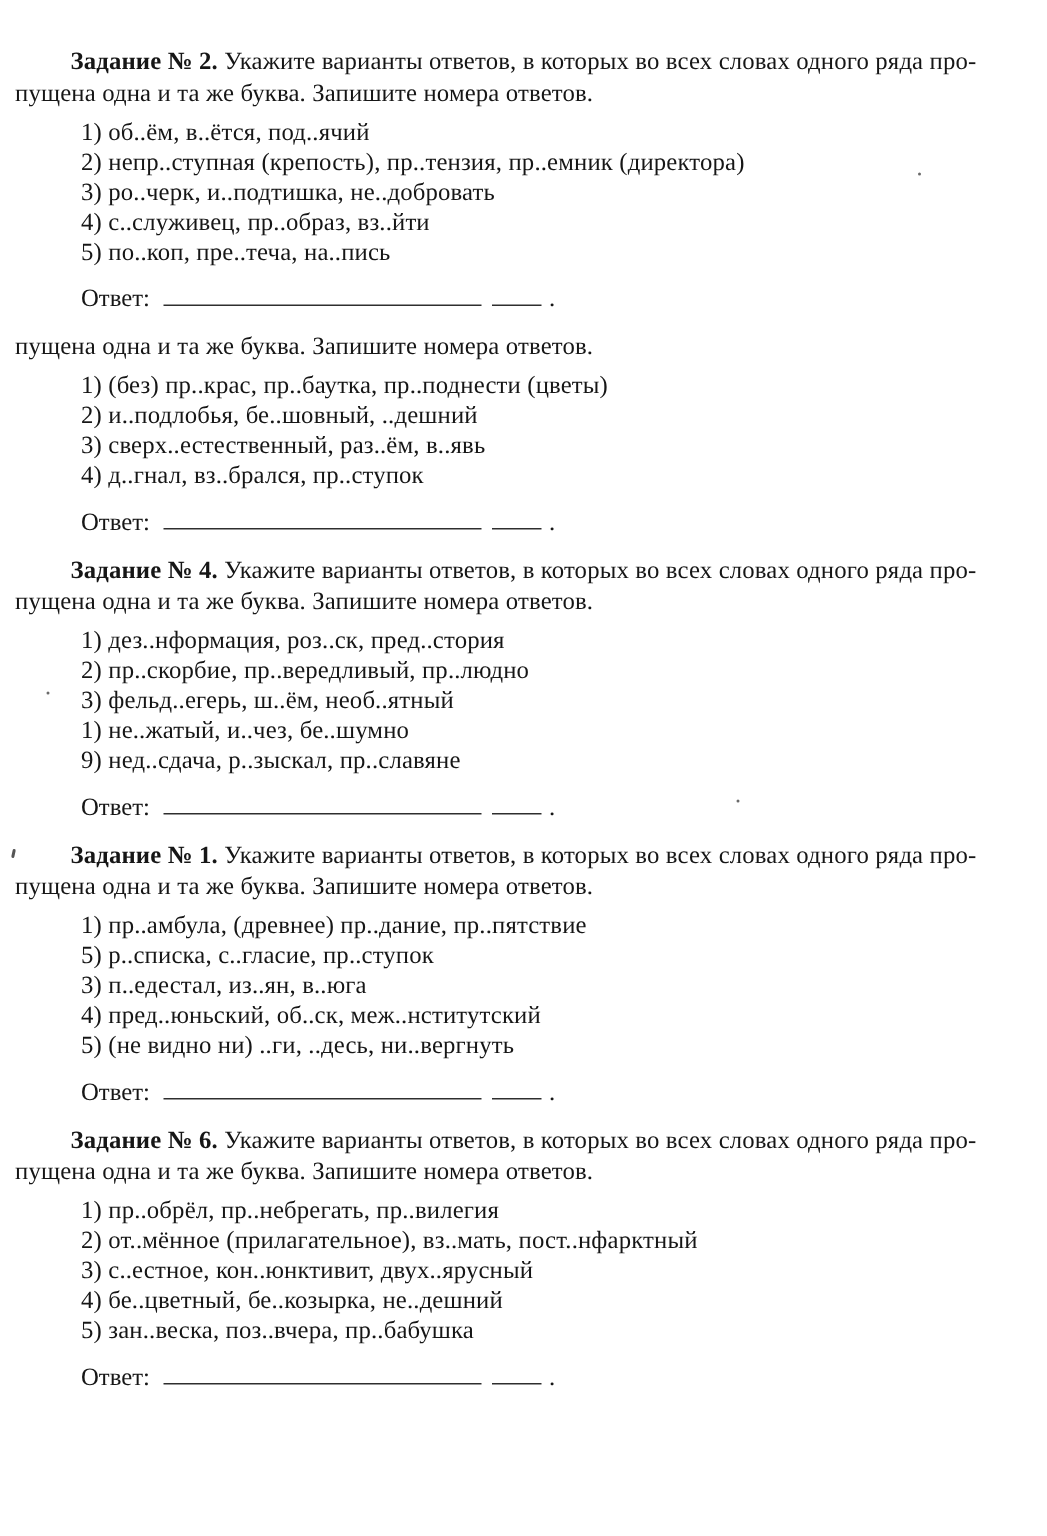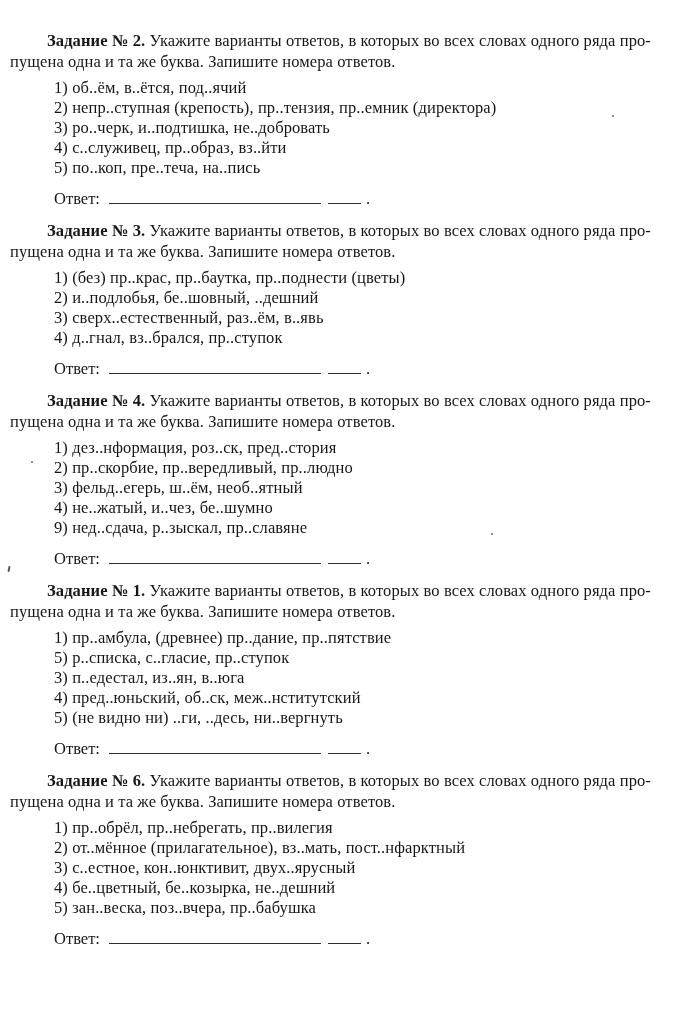--- a/index.html
+++ b/index.html
@@ -91,21 +91,20 @@
       <div class="task-item">4) с..служивец, пр..образ, вз..йти</div>
       <div class="task-item">5) по..коп, пре..теча, на..пись</div>
     </div>
     <div class="answer-line">
       <span>Ответ:</span><span class="answer-blank long"></span><span class="answer-blank short"></span><span class="answer-dot">.</span>
     </div>
   </section>
 
   <section class="task">
     <p class="task-heading">
-      <span class="hl1"><b class="task-label">Задание № 3.</b> <span>Укажите варианты ответов, в которых во всех словах одного ряда про-</span></span>
       <span class="hl2">пущена одна и та же буква. Запишите номера ответов.</span>
     </p>
     <div class="task-items">
       <div class="task-item">1) (без) пр..крас, пр..баутка, пр..поднести (цветы)</div>
       <div class="task-item">2) и..подлобья, бе..шовный, ..дешний</div>
       <div class="task-item">3) сверх..естественный, раз..ём, в..явь</div>
       <div class="task-item">4) д..гнал, вз..брался, пр..ступок</div>
     </div>
     <div class="answer-line">
       <span>Ответ:</span><span class="answer-blank long"></span><span class="answer-blank short"></span><span class="answer-dot">.</span>
@@ -114,21 +113,21 @@
 
   <section class="task">
     <p class="task-heading">
       <span class="hl1"><b class="task-label">Задание № 4.</b> <span>Укажите варианты ответов, в которых во всех словах одного ряда про-</span></span>
       <span class="hl2">пущена одна и та же буква. Запишите номера ответов.</span>
     </p>
     <div class="task-items">
       <div class="task-item">1) дез..нформация, роз..ск, пред..стория</div>
       <div class="task-item">2) пр..скорбие, пр..вередливый, пр..людно</div>
       <div class="task-item">3) фельд..егерь, ш..ём, необ..ятный</div>
-      <div class="task-item">4) не..жатый, и..чез, бе..шумно</div>
+      <div class="task-item">1) не..жатый, и..чез, бе..шумно</div>
       <div class="task-item">9) нед..сдача, р..зыскал, пр..славяне</div>
     </div>
     <div class="answer-line">
       <span>Ответ:</span><span class="answer-blank long"></span><span class="answer-blank short"></span><span class="answer-dot">.</span>
     </div>
   </section>
 
   <section class="task">
     <p class="task-heading">
       <span class="hl1"><b class="task-label">Задание № 1.</b> <span>Укажите варианты ответов, в которых во всех словах одного ряда про-</span></span>

